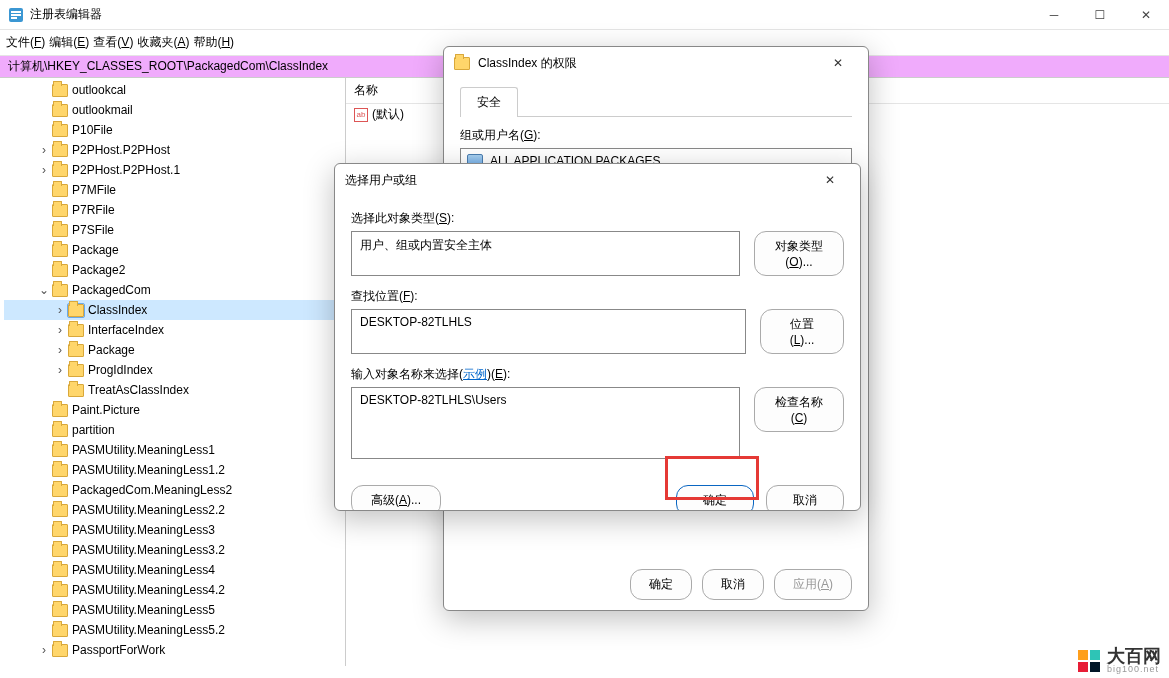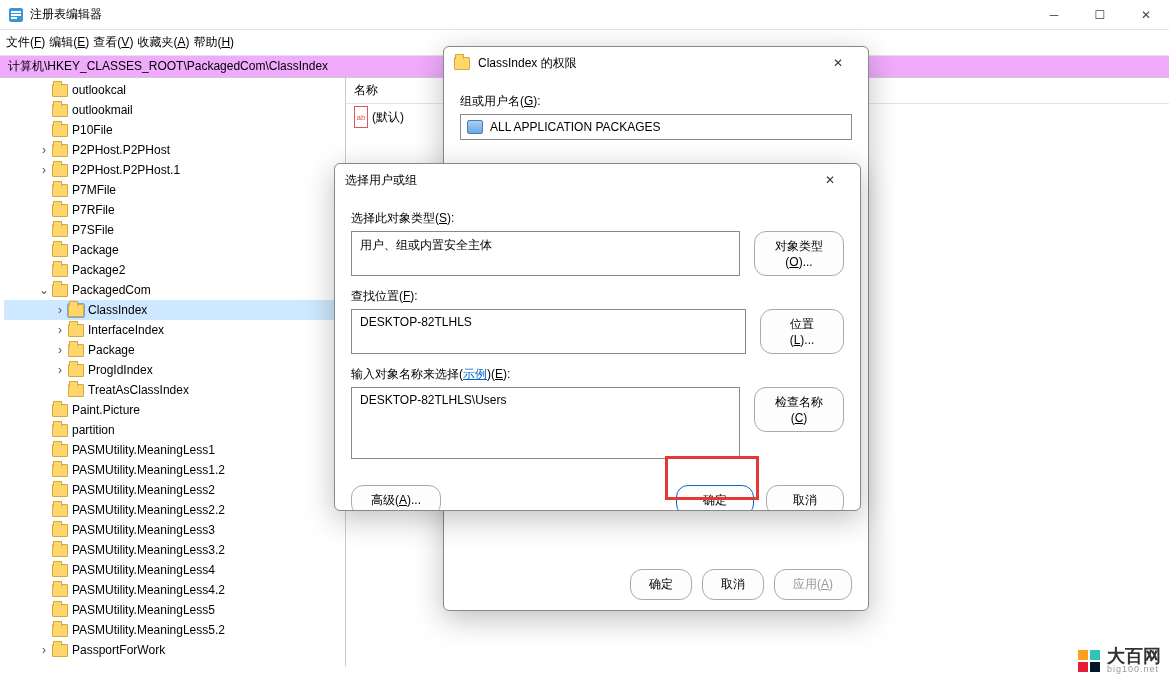--- a/index.html
+++ b/index.html
@@ -30,21 +30,21 @@
 .tw { width:16px; display:inline-flex; justify-content:center; color:#555; }
 .folder { width:16px; height:13px; background:#ffd66b; border:1px solid #d9a83a; border-radius:1px; position:relative; margin-right:4px; }
 .folder::before { content:""; position:absolute; top:-4px; left:0; width:7px; height:4px; background:#ffd66b; border:1px solid #d9a83a; border-bottom:none; border-radius:1px 1px 0 0; }
 .tree-item.sel { background:#cde8ff; }
 .tree-item.sel .folder { outline:1px solid #6aa9e9; }
 
 
 .list-header { display:flex; padding:4px 8px; border-bottom:1px solid #e5e5e5; }
 .list-header span { color:#000; margin-right:40px; }
 .list-row { display:flex; align-items:center; padding:2px 8px; }
-.strval { width:14px; height:22px; background:#fff; border:1px solid #d55; color:#d55; font-size:8px; display:flex; align-items:center; justify-content:center; margin-right:4px; }
+.strval { width:14px; height:14px; background:#fff; border:1px solid #d55; color:#d55; font-size:8px; display:flex; align-items:center; justify-content:center; margin-right:4px; }
 
 
 .dialog { position:absolute; background:#fff; border:1px solid #888; box-shadow:0 8px 30px rgba(0,0,0,0.25); border-radius:6px; overflow:hidden; }
 .dlg-title { height:32px; display:flex; align-items:center; padding:0 10px; }
 .dlg-title .spacer { flex:1; }
 .dlg-close { width:40px; height:32px; display:flex; align-items:center; justify-content:center; color:#333; }
 .dlg-body { padding: 8px 16px 14px 16px; }
 .tab-strip { display:flex; border-bottom:1px solid #ccc; margin-bottom:10px; }
 .tab { padding:6px 16px; border:1px solid #ccc; border-bottom:none; background:#fff; border-radius:3px 3px 0 0; margin-bottom:-1px; }
 .grpbox { border:1px solid #888; padding:4px 6px; display:flex; align-items:center; gap:7px; background:#fff; }
@@ -194,21 +194,21 @@
         <span>PASMUtility.MeaningLess1</span>
       </div>
       <div class="tree-item" style="padding-left: 32px;">
         <span class="tw"></span>
         <span class="folder"></span>
         <span>PASMUtility.MeaningLess1.2</span>
       </div>
       <div class="tree-item" style="padding-left: 32px;">
         <span class="tw"></span>
         <span class="folder"></span>
-        <span>PASMUtility.MeaningLess2</span>
+        <span>PackagedCom.MeaningLess2</span>
       </div>
       <div class="tree-item" style="padding-left: 32px;">
         <span class="tw"></span>
         <span class="folder"></span>
         <span>PASMUtility.MeaningLess2.2</span>
       </div>
       <div class="tree-item" style="padding-left: 32px;">
         <span class="tw"></span>
         <span class="folder"></span>
         <span>PASMUtility.MeaningLess3</span>
@@ -256,20 +256,23 @@
 </div>
 
 <div class="dialog" style="left:443px; top:46px; width:426px; height:565px;">
   <div class="dlg-title">
     <span class="folder"></span>
     <span style="margin-left:4px;">ClassIndex 的权限</span>
     <span class="spacer"></span>
     <div class="dlg-close">✕</div>
   </div>
   <div class="dlg-body">
+    <div class="tab-strip">
+      <div class="tab">安全</div>
+    </div>
     <div class="field-label"><span>组或用户名(</span><u>G</u><span>):</span></div>
     <div class="grpbox" style="height:26px;">
       <span class="grp-icon"></span>
       <span>ALL APPLICATION PACKAGES</span>
     </div>
   </div>
   <div class="dlg-buttons" style="position:absolute; bottom:0; right:0; left:0;">
     <div class="btn">确定</div>
     <div class="btn">取消</div>
     <div class="btn disabled"><span>应用(</span><u>A</u><span>)</span></div>

